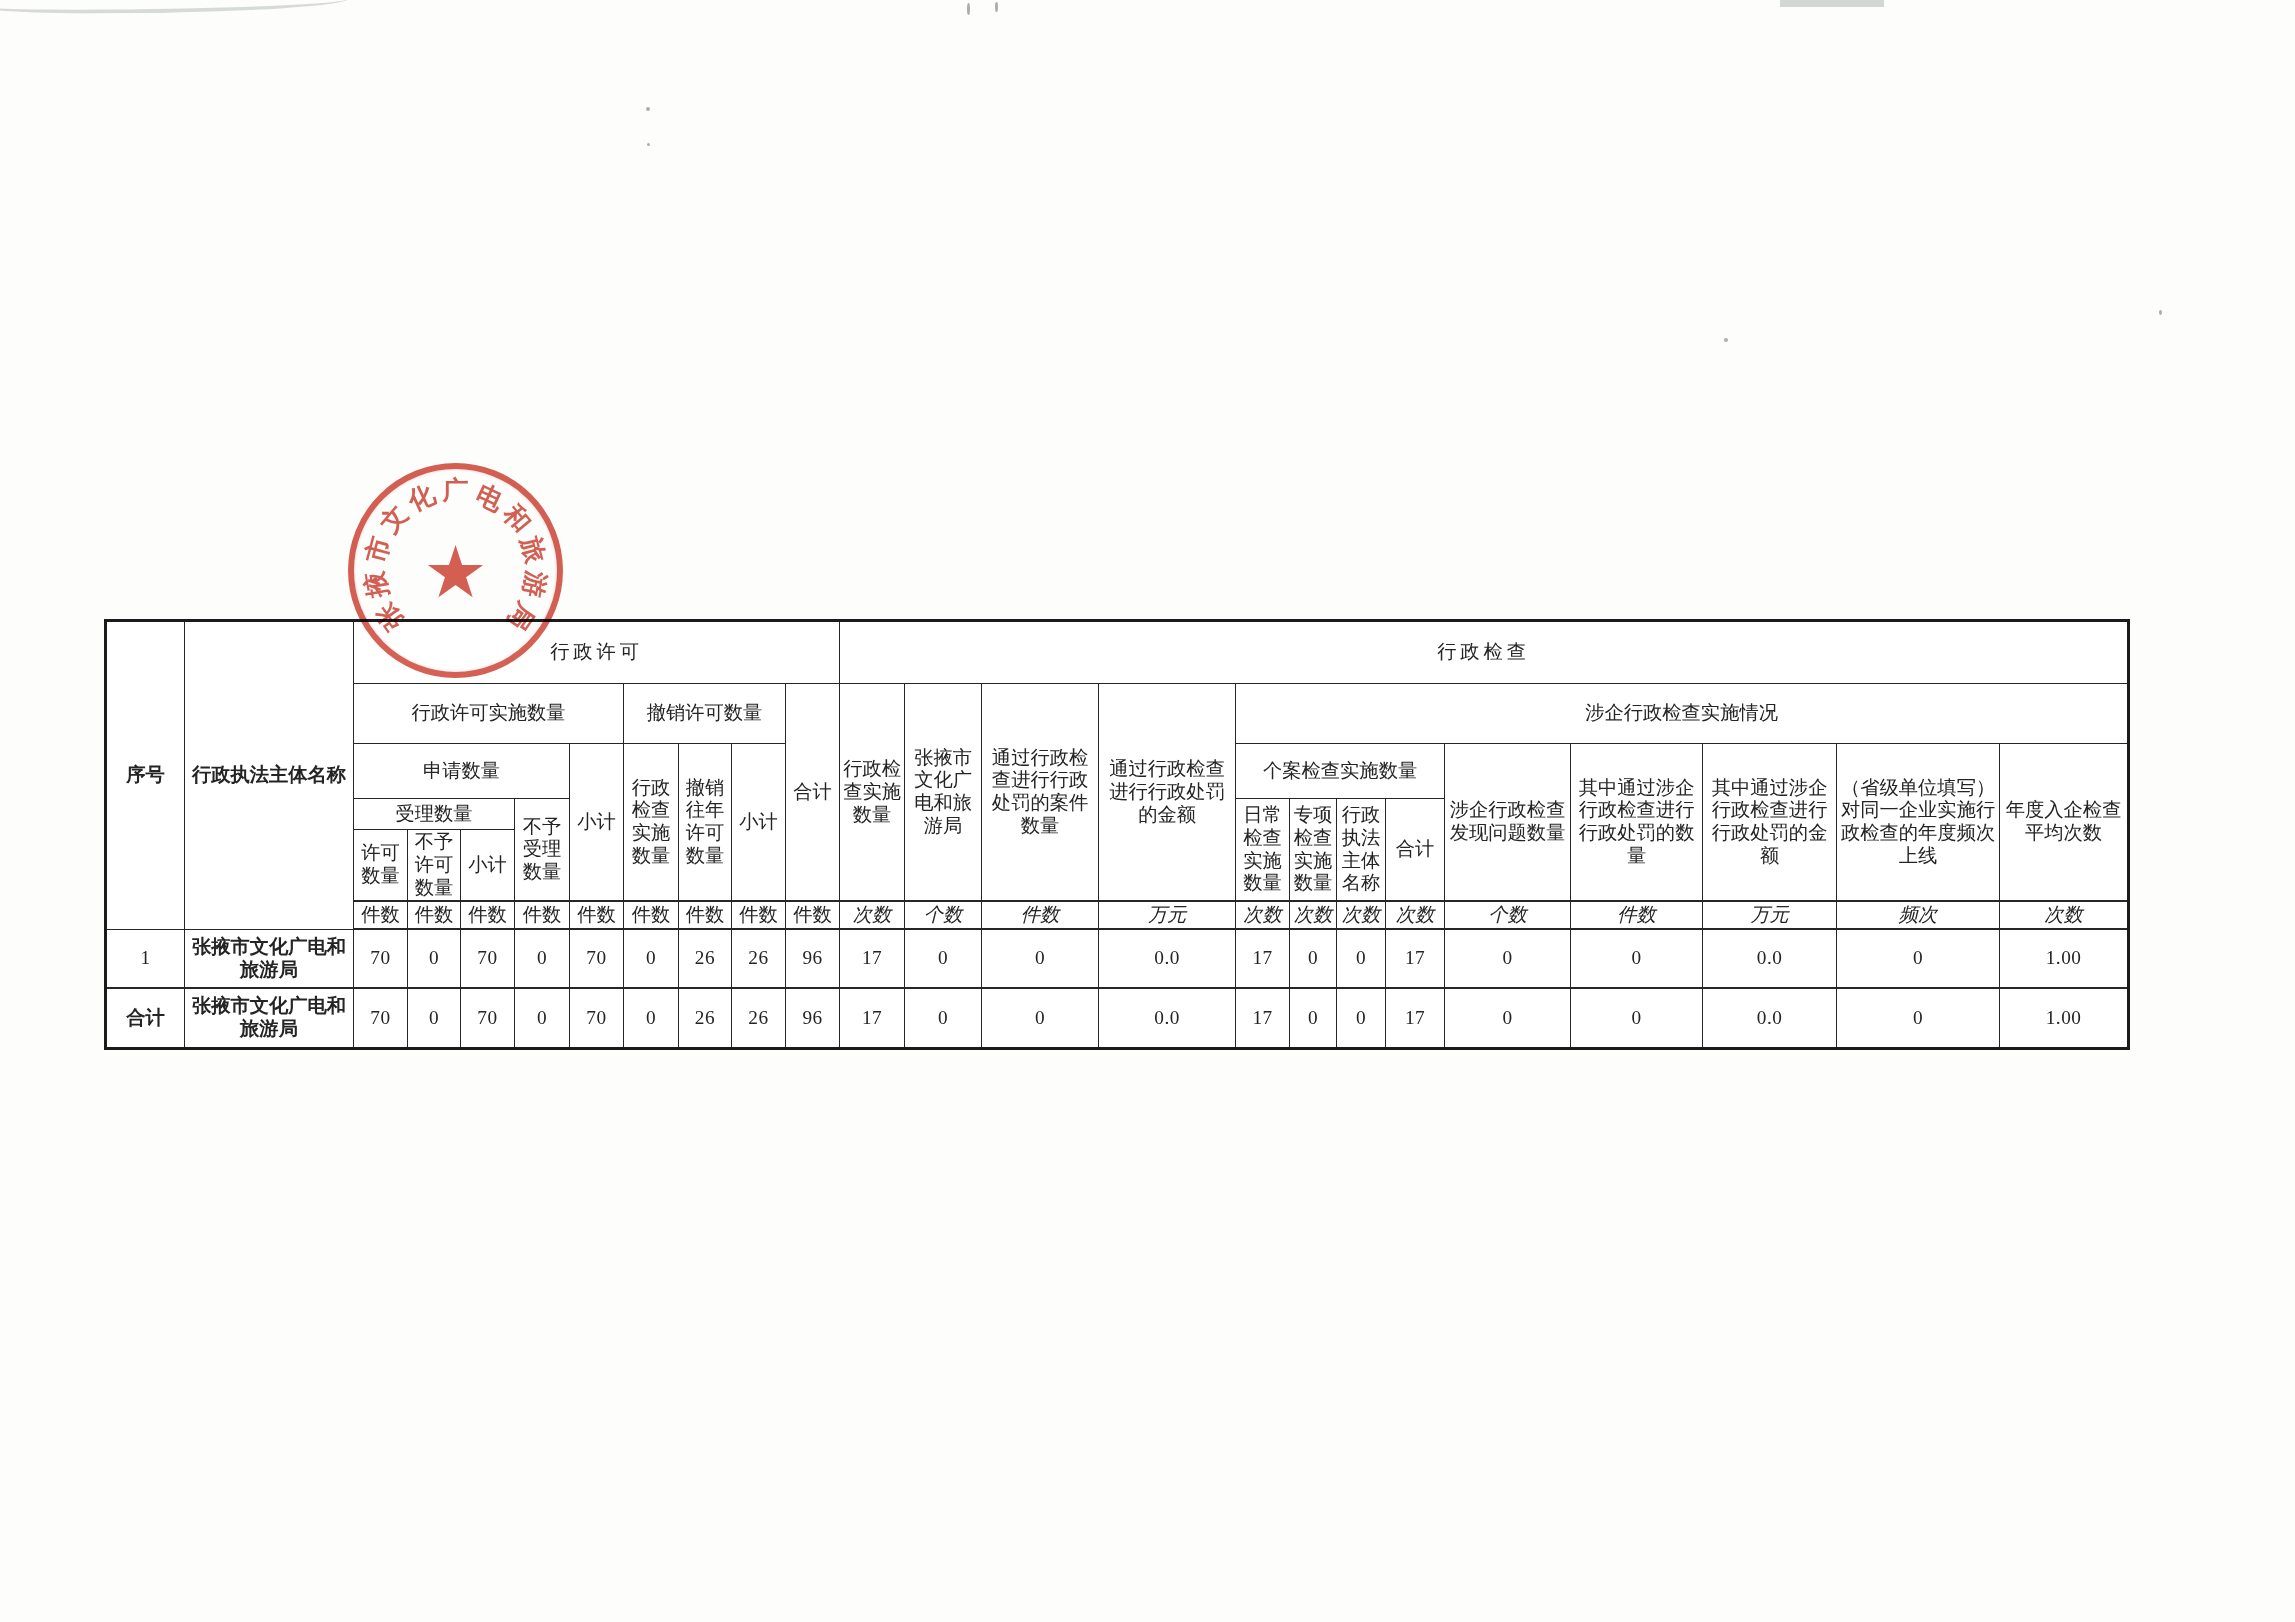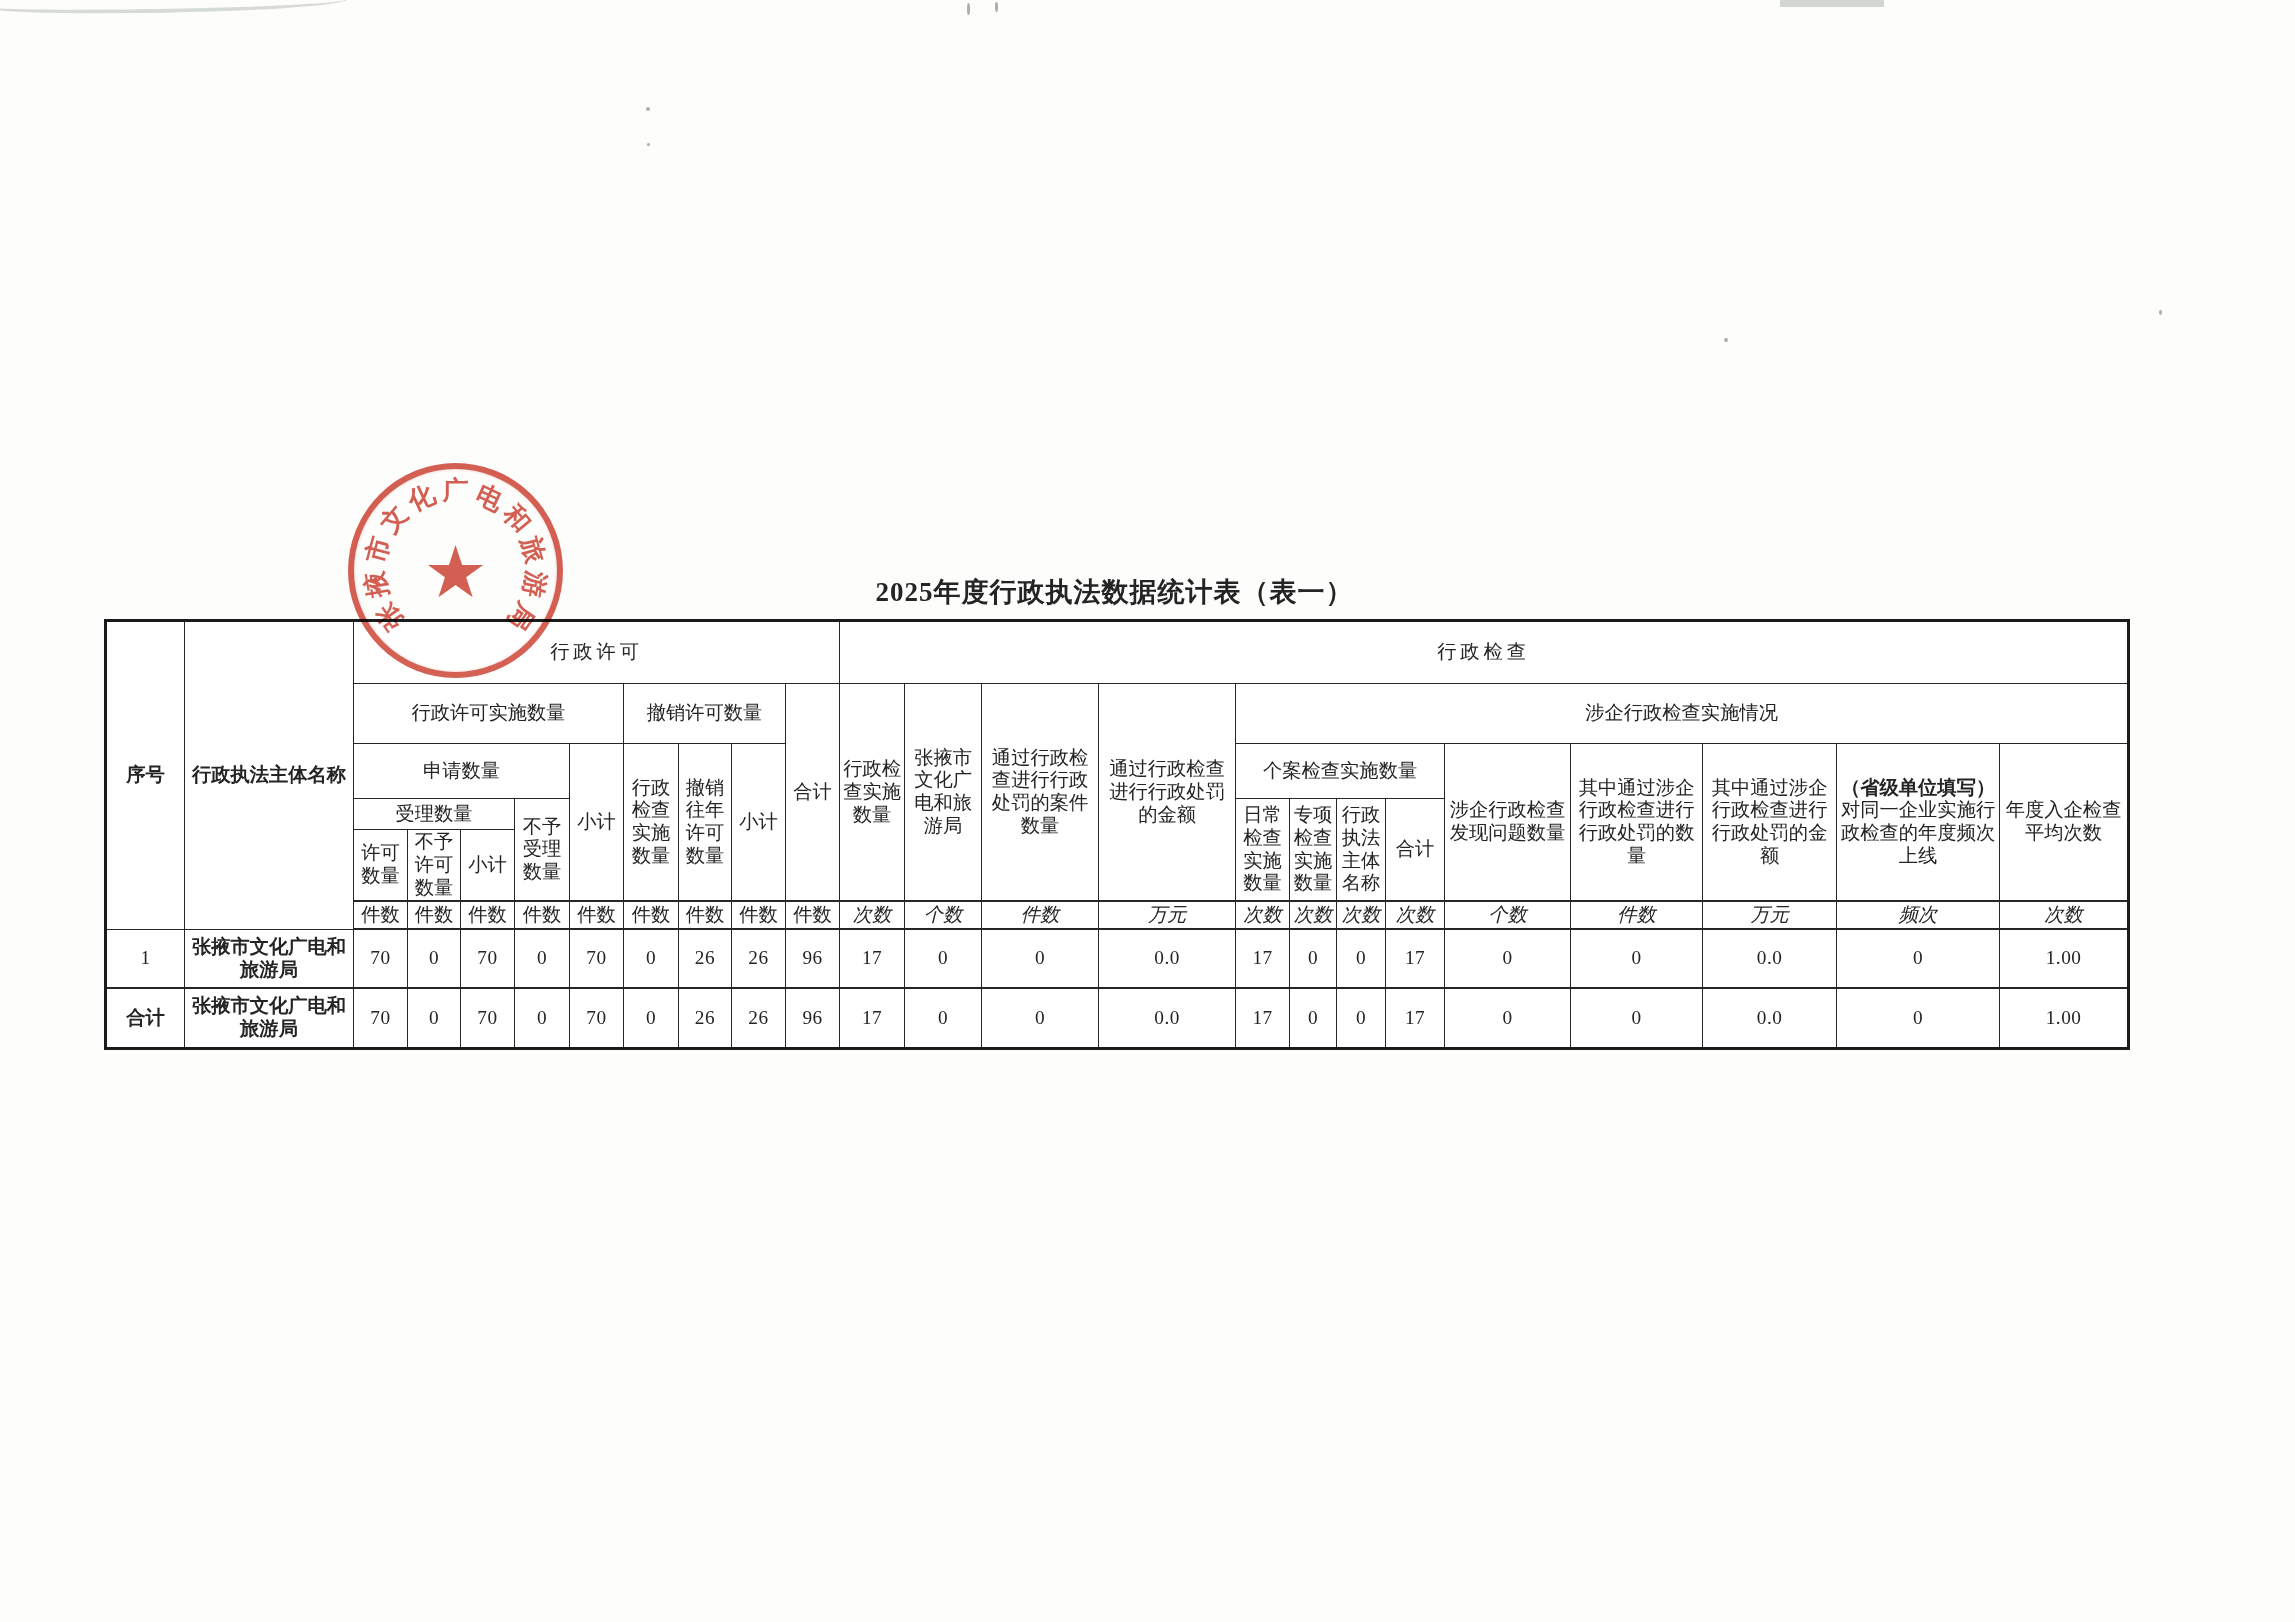--- a/index.html
+++ b/index.html
@@ -32,21 +32,21 @@
     text-align:center; vertical-align:middle;
     font-size:19.3px; line-height:1.18; color:#242424;
     padding:1px 1.9px; word-break:break-all; overflow:hidden;
   }
   tr.r-units td { border-top-width:2.9px; border-bottom-width:2.4px; }
   tr.r-data2 td { border-top-width:2.4px; }
   .sec  { font-size:26px; font-weight:normal; letter-spacing:3.9px; }
   .hmain{ font-size:20px;font-weight:bold; }
   .num  { font-size:22px; letter-spacing:0.5px; }
   .kai  { font-style:italic; }
-  .bold { font-weight:bold; }
+  .bold { font-weight:normal; }
 
   
   .stamp {
     position:absolute; left:348px; top:463px; width:215px; height:215px;
     mix-blend-mode:multiply; opacity:.88; pointer-events:none;
   }
   .stamp-ring {
     position:absolute; inset:0;
     border:6.8px solid #cf4a3c; border-radius:50%;
     box-shadow:0 0 2.9px rgba(207,74,60,.35) inset;
@@ -82,21 +82,20 @@
 
   <div class="smudge-tl"></div>
   <div class="smudge-tr"></div>
   <div class="speck" style="left:967px;top:2.9px;width:3.4px;height:12.5px;"></div>
   <div class="speck" style="left:995px;top:1.9px;width:2.9px;height:10.6px;"></div>
   <div class="speck" style="left:646px;top:107px;width:3.9px;height:3.9px;"></div>
   <div class="speck" style="left:647px;top:143px;width:3.4px;height:3.4px;"></div>
   <div class="speck" style="left:1724px;top:338px;width:3.9px;height:3.9px;"></div>
   <div class="speck" style="left:2159px;top:310px;width:2.9px;height:4.8px;"></div>
 
-  <div class="doc-title">2025年度行政执法数据统计表（表一）</div>
 
   <table class="stats">
     <colgroup>
       <col style="width:79px">
         <col style="width:169px">
       <col style="width:54px">
         <col style="width:53px">
         <col style="width:54px">
       <col style="width:55px">
         <col style="width:54px">

